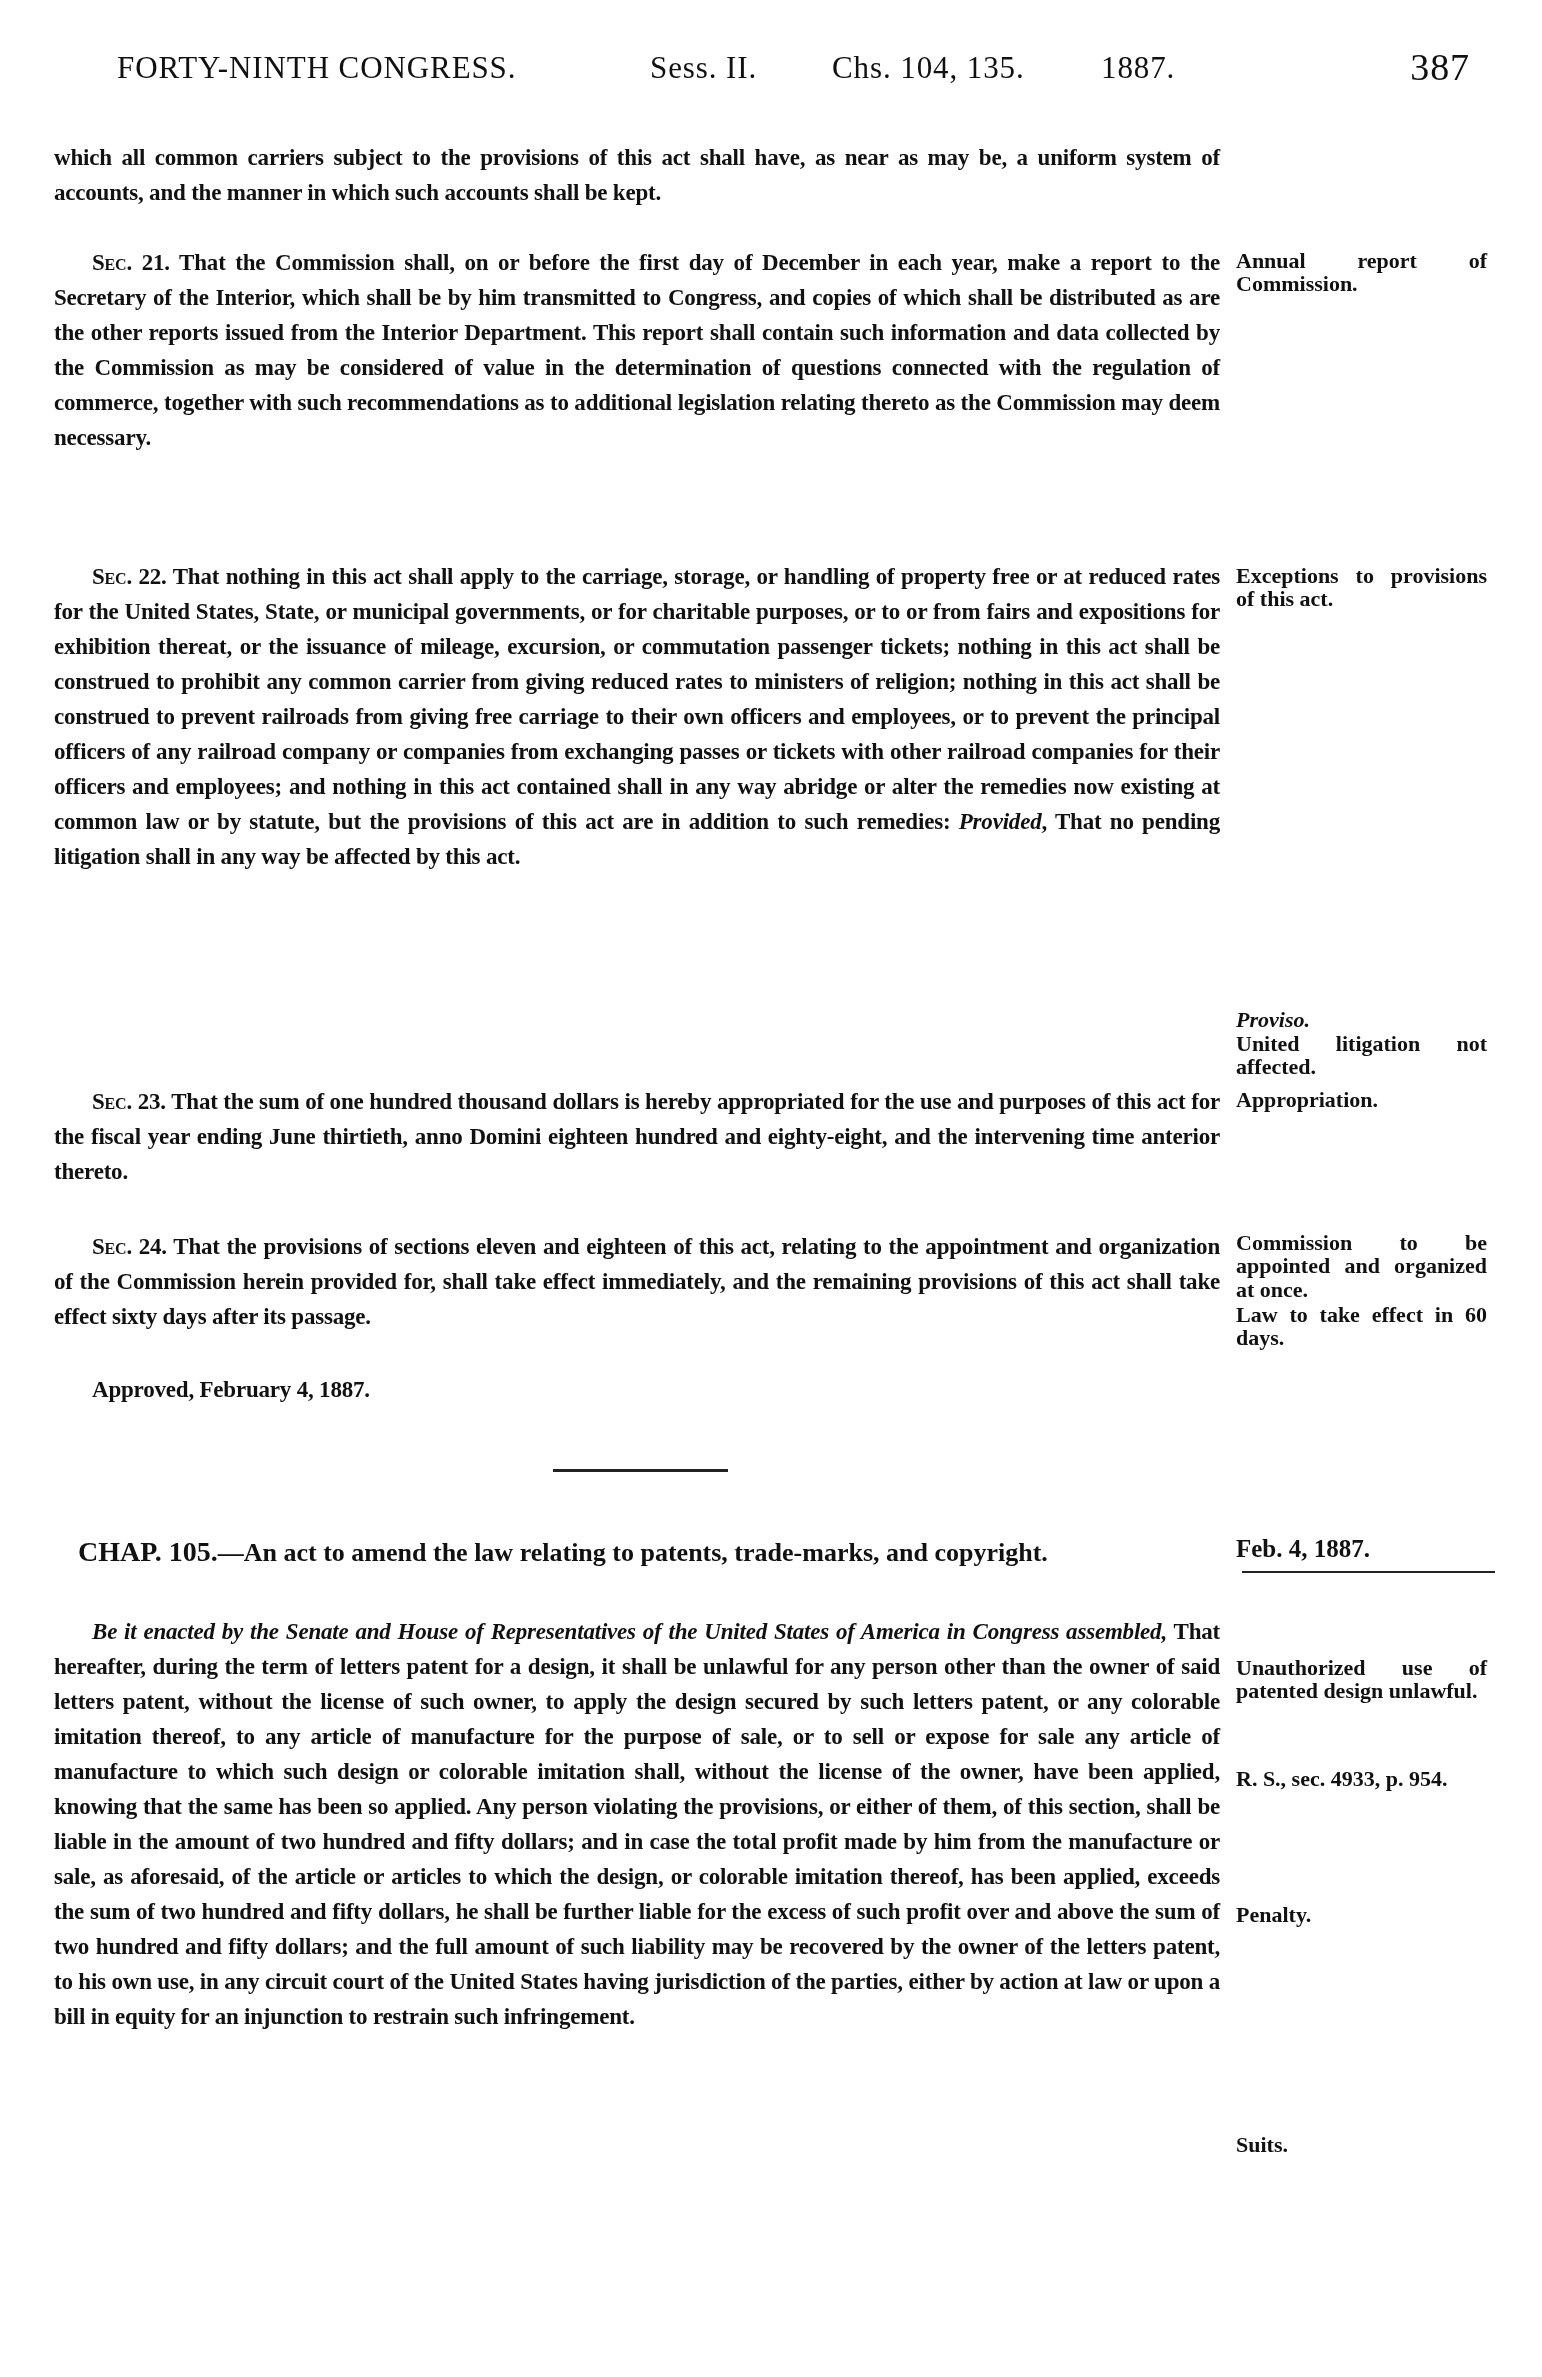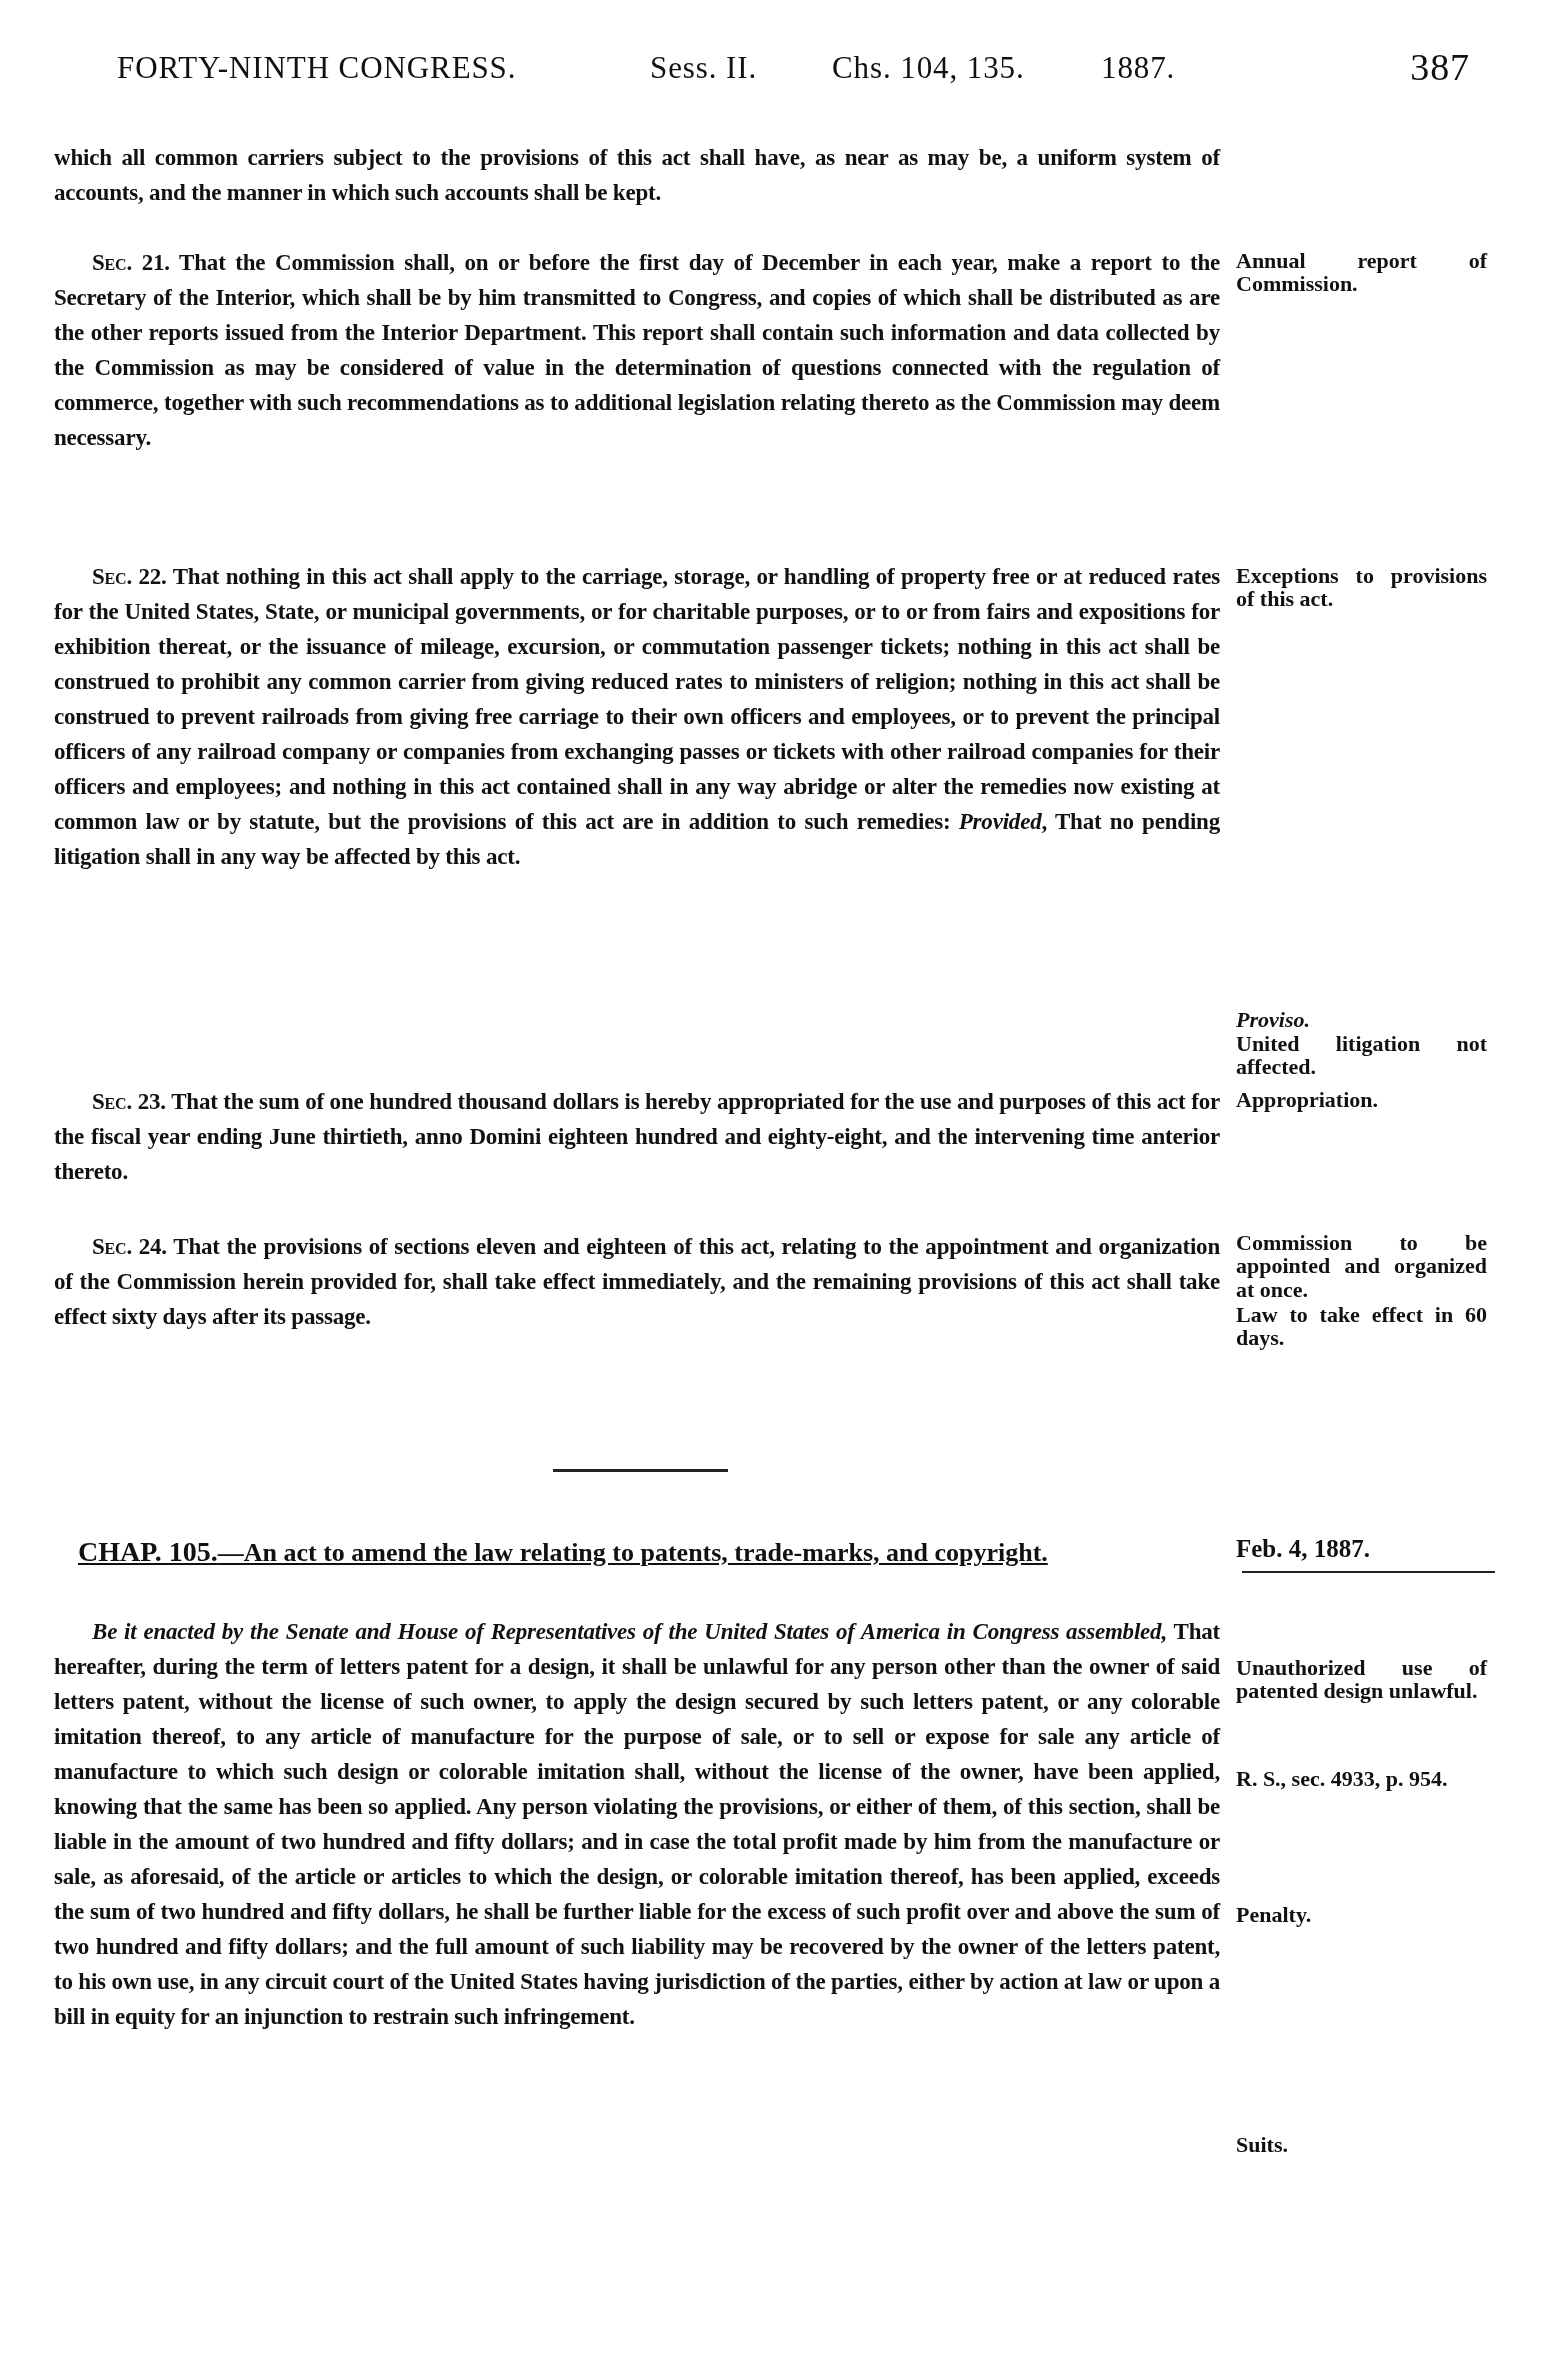--- a/index.html
+++ b/index.html
@@ -39,21 +39,21 @@
     font-size: 22px; line-height: 23.4px; font-weight: 700;
     text-align: justify; text-align-last: left;
   }
   .note .it { font-style: italic; }
 
   .rule { position: absolute; height: 2.6px; background: #222; }
 
   .chap-heading {
     position: absolute; left: 54px; width: 1166px;
     font-size: 26px; line-height: 31px; font-weight: 700;
-    text-align: justify; text-align-last: left; text-decoration: underline;
+    text-align: justify; text-align-last: left;
   }
   .chap-heading .chap-label { font-size: 28px; font-weight: 800; }
   .chap-heading .indent-first { padding-left: 24px; }
 </style>
 </head>
 <body>
 
 <div class="page">
 
   <div class="running-head">
@@ -84,20 +84,23 @@
     <p class="indent"><span class="sec-label">Sec. 23.</span><span> That the sum of one hundred thousand dollars is hereby appropriated for the use and purposes of this act for the fiscal year ending June thirtieth, anno Domini eighteen hundred and eighty-eight, and the intervening time anterior thereto.</span></p>
   </div>
   <div class="note" style="top:1088px;">Appropriation.</div>
 
   <div class="body-col" style="top:1229px;">
     <p class="indent"><span class="sec-label">Sec. 24.</span><span> That the provisions of sections eleven and eighteen of this act, relating to the appointment and organization of the Commission herein provided for, shall take effect immediately, and the remaining provisions of this act shall take effect sixty days after its passage.</span></p>
   </div>
   <div class="note" style="top:1231px;">Commission to be appointed and organized at once.</div>
   <div class="note" style="top:1303px;">Law to take effect in 60 days.</div>
 
+  <div class="body-col" style="top:1372px;">
+    <p class="indent">Approved, February 4, 1887.</p>
+  </div>
 
   <div class="rule" style="top:1469px; left:553px; width:175px;"></div>
 
   <div class="chap-heading" style="top:1536px;">
     <span class="indent-first"></span><span class="chap-label">CHAP. 105.</span><span>—An act to amend the law relating to patents, trade-marks, and copyright.</span>
   </div>
   <div class="note" style="top:1537px; font-size:25px;">Feb. 4, 1887.</div>
   <div class="rule" style="top:1571px; left:1242px; width:253px; height:1.7px;"></div>
 
   <div class="body-col" style="top:1614px;">

